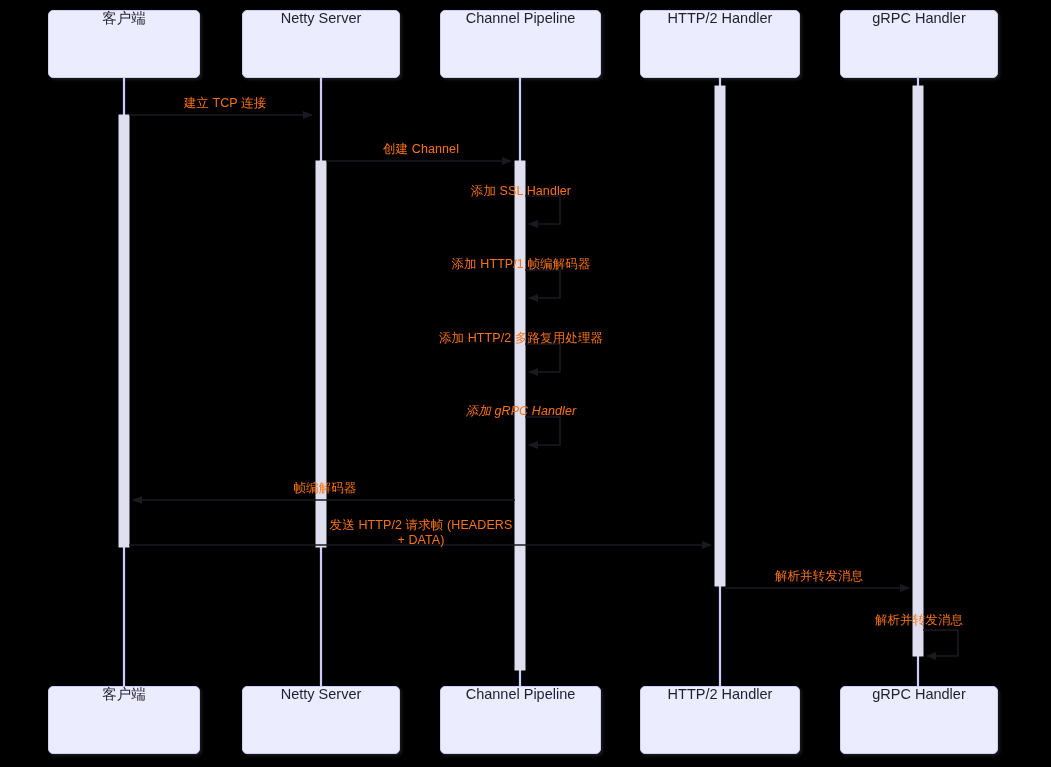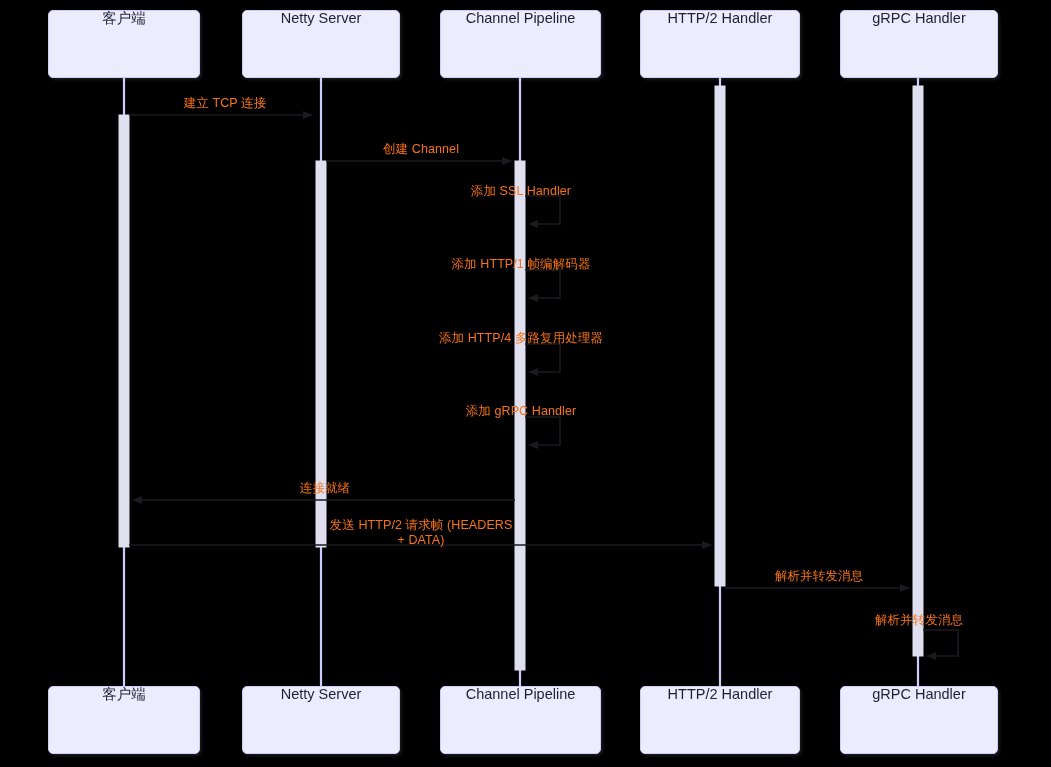--- a/index.html
+++ b/index.html
@@ -112,21 +112,21 @@
     <span class="actor-label">HTTP/2 Handler</span>
   </div>
   <div class="actor-box" style="left:840px;top:686px;width:158px;height:68px;">
     <span class="actor-label">gRPC Handler</span>
   </div>
 
   <div class="msg-label" style="left:225px;top:96px;">建立 TCP 连接</div>
   <div class="msg-label" style="left:421px;top:142px;">创建 Channel</div>
   <div class="msg-label" style="left:521px;top:184px;">添加 SSL Handler</div>
   <div class="msg-label" style="left:521px;top:257px;">添加 HTTP/1 帧编解码器</div>
-  <div class="msg-label" style="left:521px;top:331px;">添加 HTTP/4 多路复用处理器</div>
-  <div class="msg-label" style="left:521px;top:404px;">添加 gRPC Handler</div>
-  <div class="msg-label" style="left:325px;top:481px;">连接就绪</div>
+  <div class="msg-label" style="left:521px;top:331px;">添加 HTTP/2 多路复用处理器</div>
+  <div class="msg-label" style="left:521px;top:404px;font-style:italic;">添加 gRPC Handler</div>
+  <div class="msg-label" style="left:325px;top:481px;">帧编解码器</div>
   <div class="msg-label two-line" style="left:421px;top:518px;width:190px;">发送 HTTP/2 请求帧
 (HEADERS + DATA)</div>
   <div class="msg-label" style="left:819px;top:569px;">解析并转发消息</div>
   <div class="msg-label" style="left:919px;top:613px;">解析并转发消息</div>
 
 </div>
 
 </body></html>

